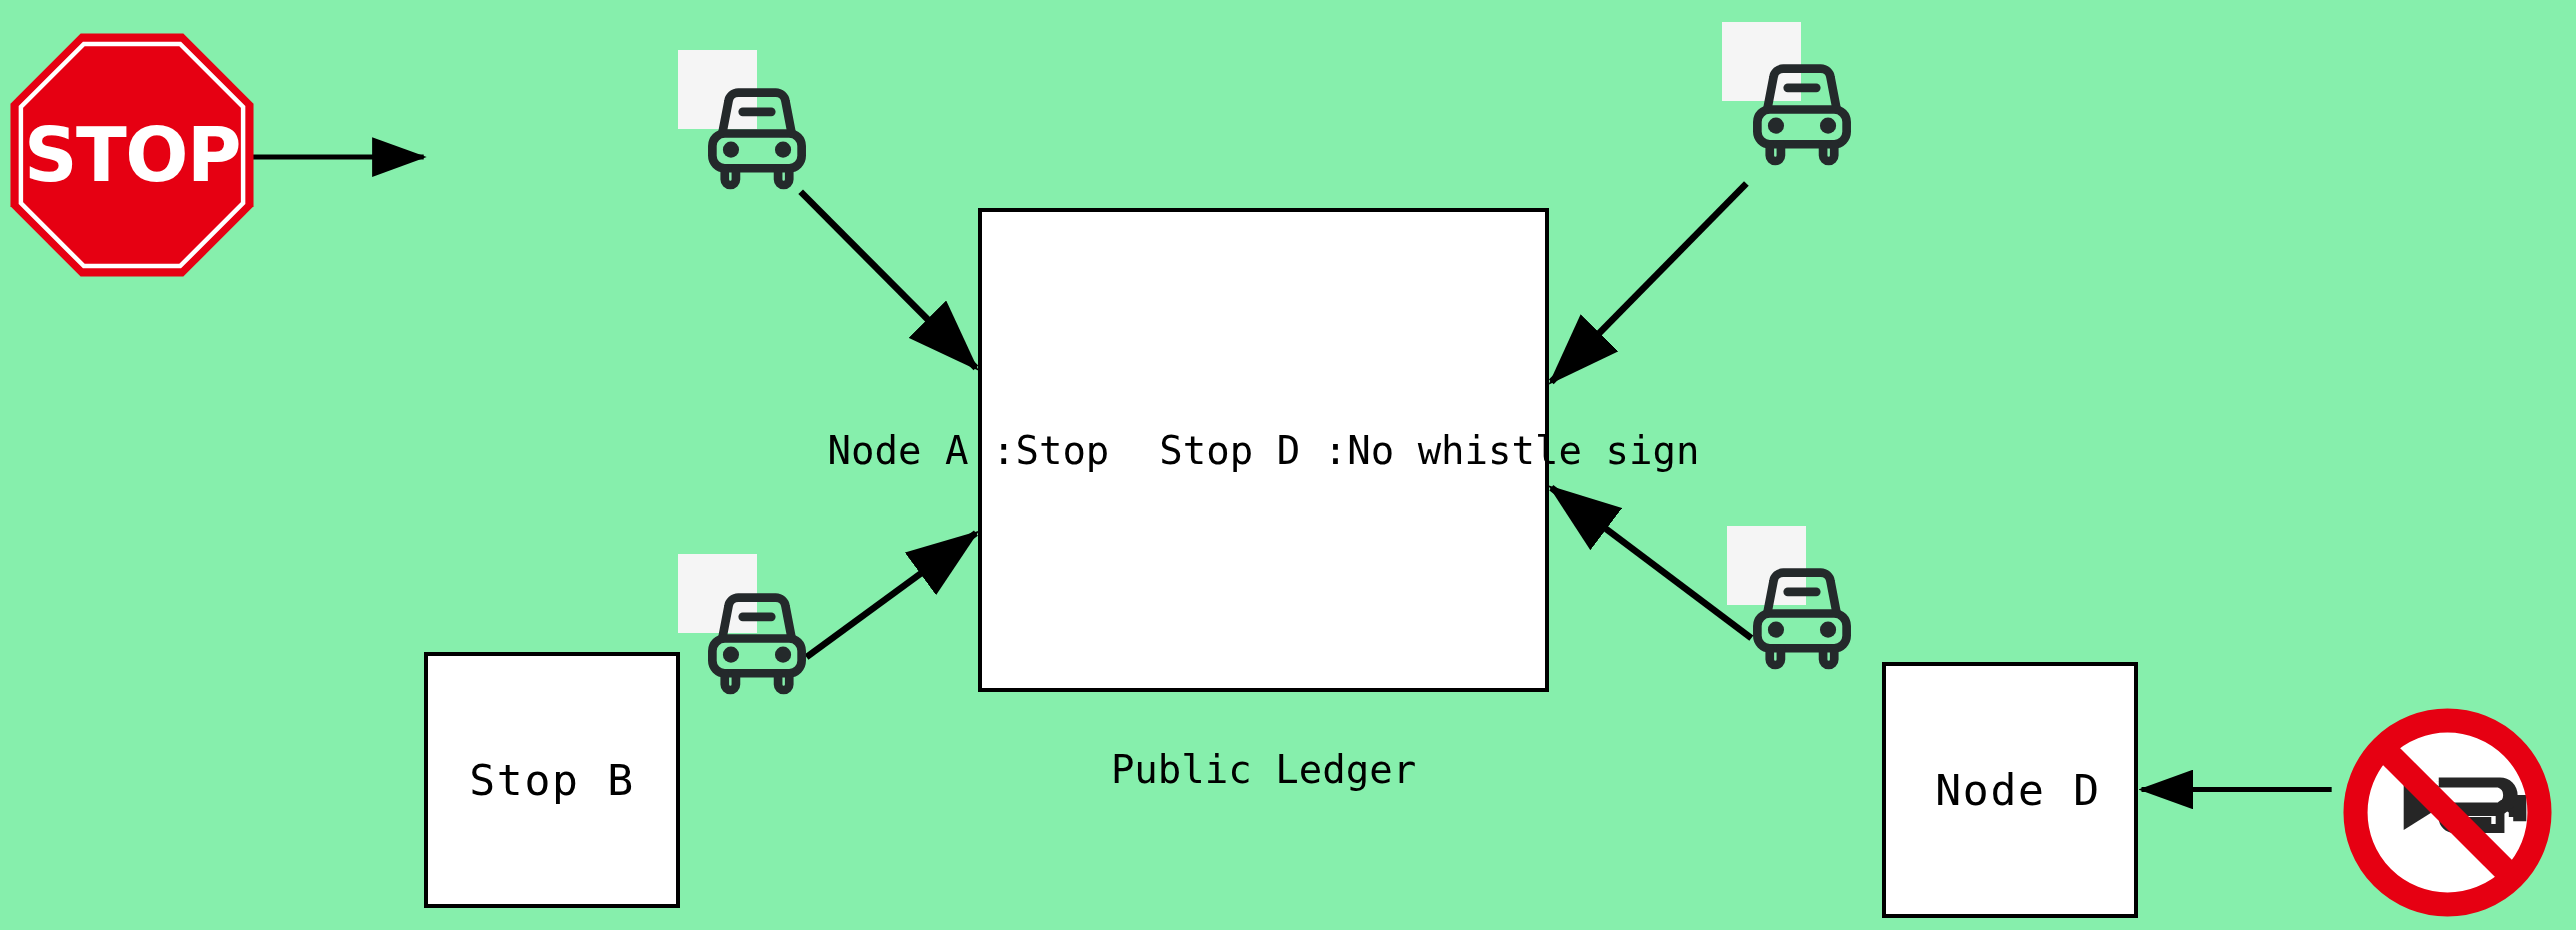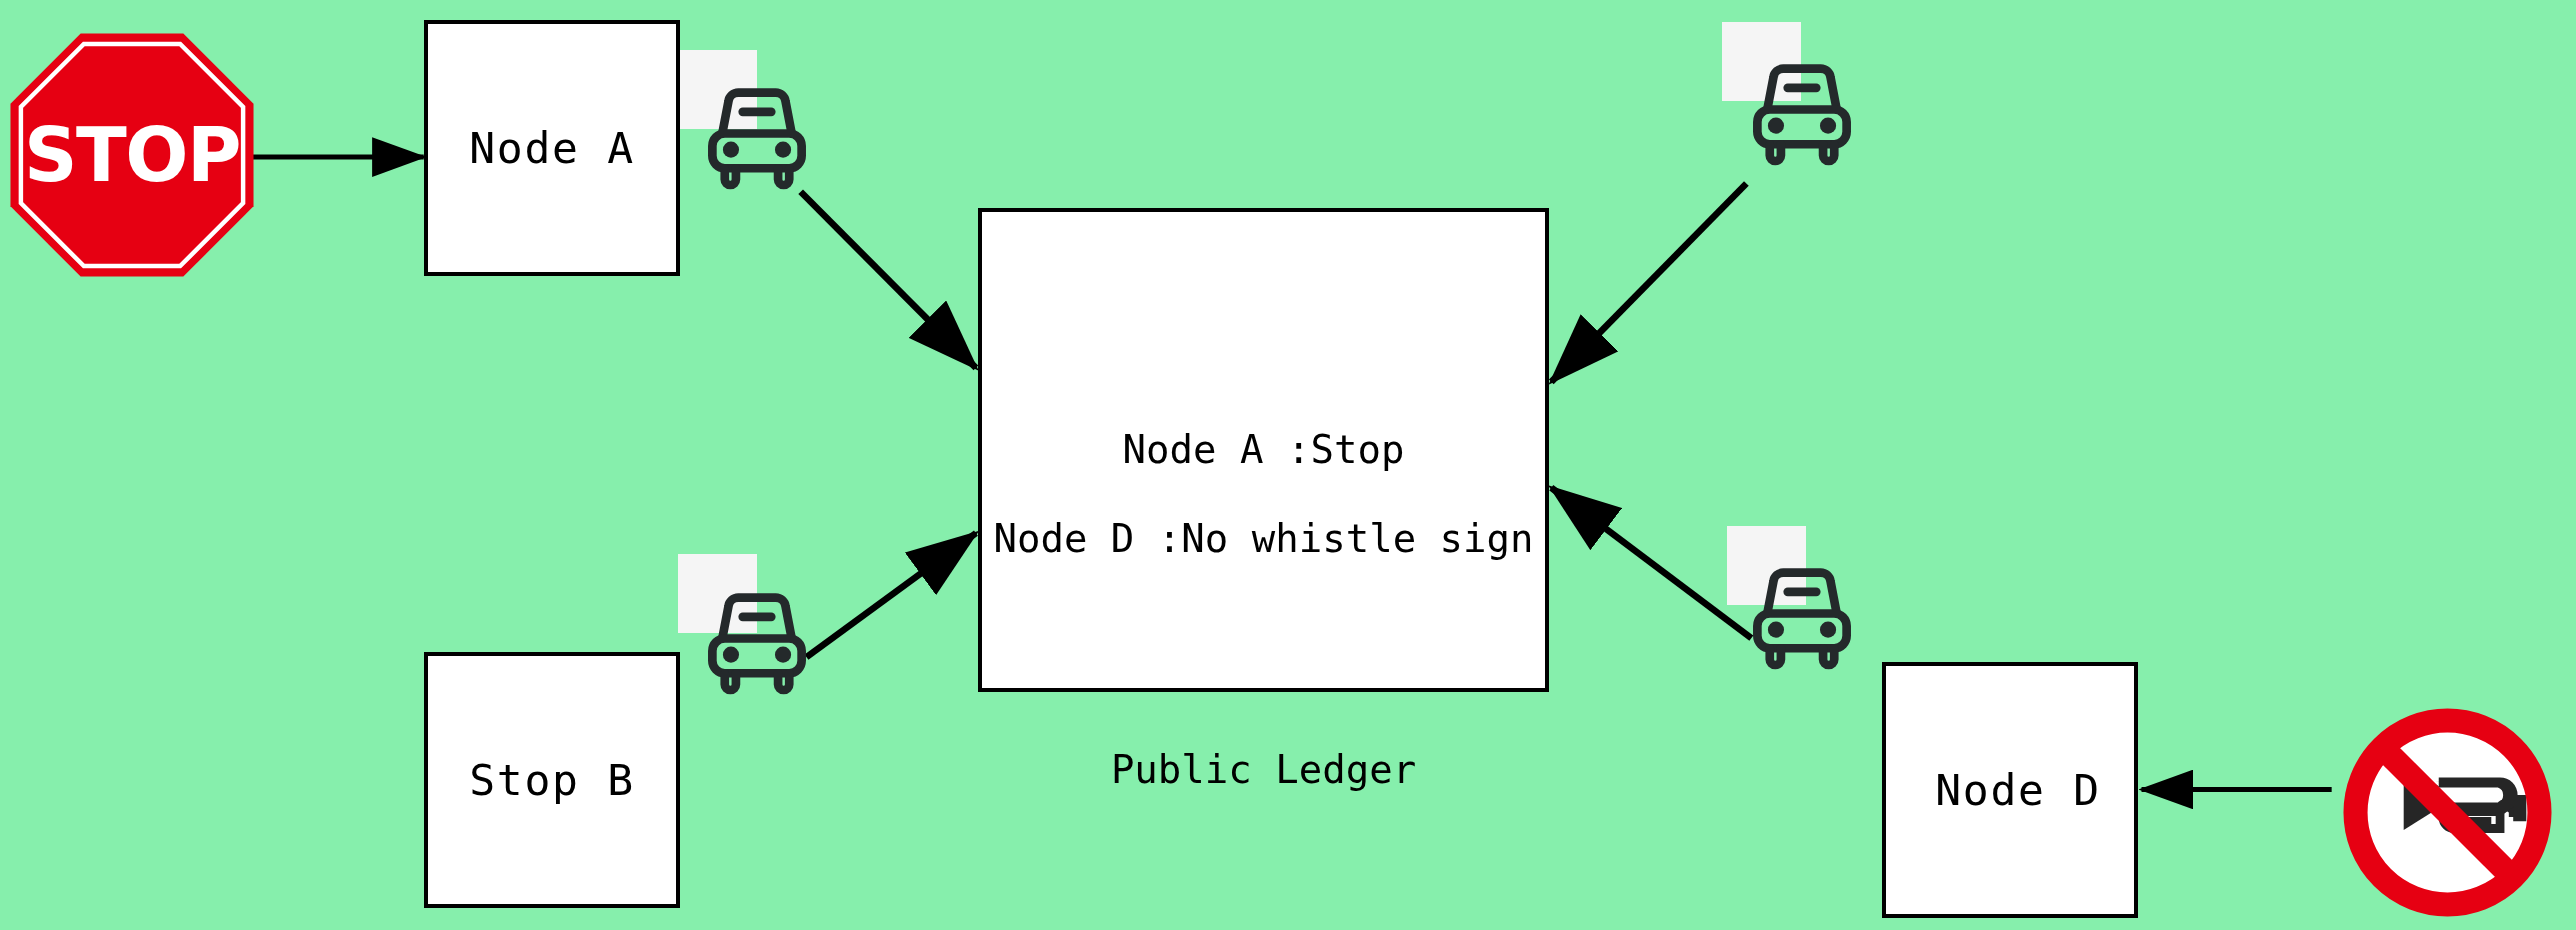--- a/index.html
+++ b/index.html
@@ -52,25 +52,24 @@
     background: #ffffff;
     z-index: 5;
   }
   #ledger-entries {
     position: absolute;
     left: 0;
     top: 0;
     width: 100%;
     height: 100%;
     display: flex;
-    flex-direction: column;
+    flex-direction: row;
     align-items: center;
     justify-content: center;
     gap: 50px;
-    margin-top: 44px;
   }
   .ledger-entry {
     font-family: "DejaVu Sans Mono", "Liberation Mono", monospace;
     font-size: 39px;
     color: #000000;
     white-space: pre;
     line-height: 1;
   }
   #ledger-caption {
     position: absolute;
@@ -233,35 +232,32 @@
       <path d="M22 48 L27 22 A8 8 0 0 1 35 15 L65 15 A8 8 0 0 1 73 22 L78 48"></path>
       <rect x="14" y="48" width="72" height="28" rx="10"></rect>
       <path d="M24 76 L24 85 A4.5 4.5 0 0 0 33 85 L33 76"></path>
       <path d="M67 76 L67 85 A4.5 4.5 0 0 0 76 85 L76 76"></path>
     </g>
     <rect x="35" y="27" width="30" height="7" rx="3.5" fill="#24292b"></rect>
     <circle cx="29" cy="61" r="6.5" fill="#24292b"></circle>
     <circle cx="71" cy="61" r="6.5" fill="#24292b"></circle>
   </svg>
 
-  <div class="node-box" id="node-a-box">
-    <span class="node-label">Node A</span>
-  </div>
 
   <div class="node-box" id="node-b-box">
     <span class="node-label">Stop B</span>
   </div>
 
 
   <div class="node-box" id="node-d-box">
     <span class="node-label">Node D</span>
   </div>
 
   <div id="ledger-box">
     <div id="ledger-entries">
       <div class="ledger-entry">Node A :Stop</div>
-      <div class="ledger-entry">Node D :No whistle sign</div>
+      <div class="ledger-entry">Stop D :No whistle sign</div>
     </div>
   </div>
   <div id="ledger-caption">Public Ledger</div>
 
 </div>
 
 
 </body></html>

